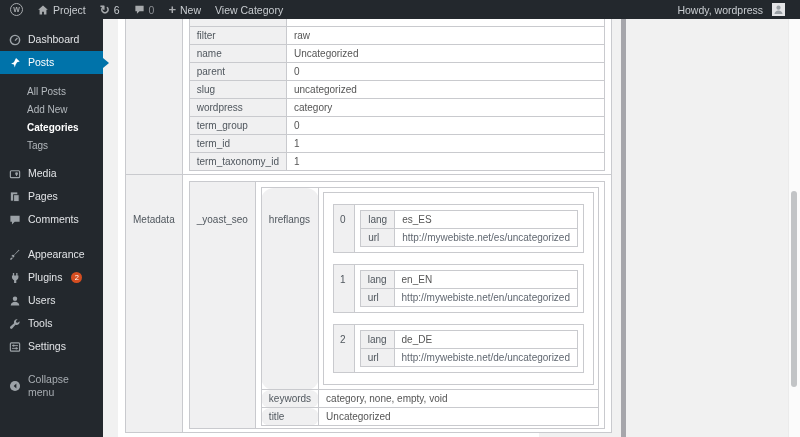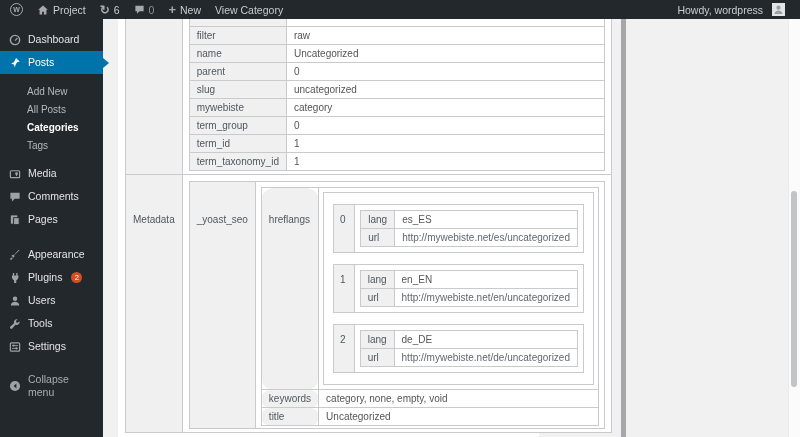--- a/index.html
+++ b/index.html
@@ -135,51 +135,51 @@
       <li class="mi active">
         <span class="micon">
           <svg width="12" height="12" viewBox="0 0 13 13">
               <path fill="currentColor" d="M7.6 1l4 4-2.8.6L7.1 8.5l-.8 3-1-3.3-3-.9 3-1.6z"></path>
             </svg>
         </span>
         <span>Posts</span>
         <span class="posts-arrow"></span>
       </li>
       <ul class="submenu">
+        <li>All Posts</li>
         <li>Add New</li>
-        <li>All Posts</li>
         <li class="current">Categories</li>
         <li>Tags</li>
       </ul>
       <li class="mi">
         <span class="micon">
           <svg width="12" height="12" viewBox="0 0 13 13">
               <rect x="1.5" y="3" width="10" height="7.5" rx="1" fill="none" stroke="currentColor" stroke-width="1.3"></rect>
               <circle cx="8.2" cy="6.2" r="1.5" fill="currentColor"></circle>
               <path d="M8.2 6.2v2.6" stroke="currentColor" stroke-width="1.1"></path>
             </svg>
         </span>
         <span>Media</span>
       </li>
       <li class="mi">
         <span class="micon">
           <svg width="12" height="12" viewBox="0 0 13 13">
-              <path fill="currentColor" d="M1.5 2h10v6.5H6.2L3.2 11.4V8.5H1.5z"></path>
-            </svg>
-        </span>
-        <span>Comments</span>
-      </li>
-      <li class="mi">
-        <span class="micon">
-          <svg width="12" height="12" viewBox="0 0 13 13">
               <rect x="2" y="1.5" width="7" height="9" fill="currentColor"></rect>
               <rect x="5" y="4" width="6" height="7.5" fill="currentColor" stroke="#23282d" stroke-width="1"></rect>
             </svg>
         </span>
         <span>Pages</span>
+      </li>
+      <li class="mi">
+        <span class="micon">
+          <svg width="12" height="12" viewBox="0 0 13 13">
+              <path fill="currentColor" d="M1.5 2h10v6.5H6.2L3.2 11.4V8.5H1.5z"></path>
+            </svg>
+        </span>
+        <span>Comments</span>
       </li>
       <li class="sep"></li>
       <li class="mi">
         <span class="micon">
           <svg width="12" height="12" viewBox="0 0 13 13">
               <path fill="currentColor" d="M11.4 1.4L5.6 6.8l.3 1.3-1.5 1.4c-.1-1-.9-1.8-1.9-1.9l1.5-1.4 1.3.3 5.3-5.8zM1.2 11.6c1.6.1 2.7-.8 2.8-2.2-1.4-.4-2.6.6-2.8 2.2z"></path>
             </svg>
         </span>
         <span>Appearance</span>
       </li>
@@ -256,21 +256,21 @@
                   </tr>
                   <tr>
                     <td class="k">parent</td>
                     <td class="v">0</td>
                   </tr>
                   <tr>
                     <td class="k">slug</td>
                     <td class="v">uncategorized</td>
                   </tr>
                   <tr>
-                    <td class="k">mywebiste</td>
+                    <td class="k">wordpress</td>
                     <td class="v">category</td>
                   </tr>
                   <tr>
                     <td class="k">term_group</td>
                     <td class="v">0</td>
                   </tr>
                   <tr>
                     <td class="k">term_id</td>
                     <td class="v">1</td>
                   </tr>

